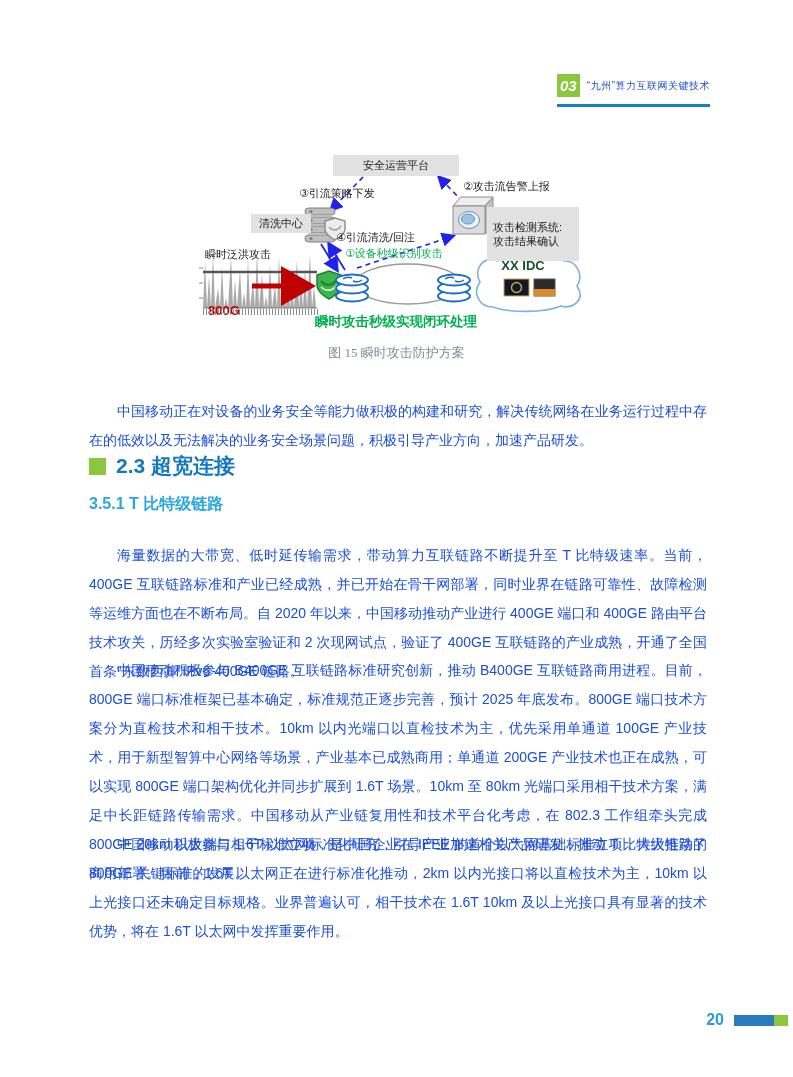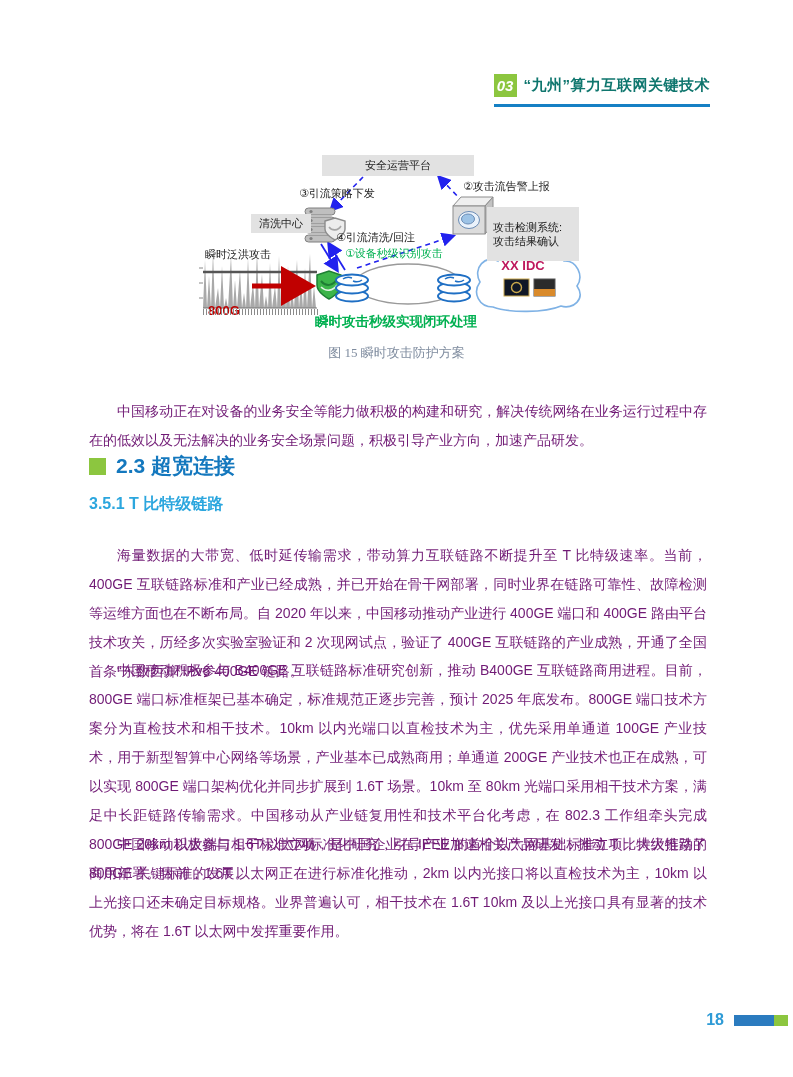--- a/index.html
+++ b/index.html
@@ -4,44 +4,44 @@
 <style>
   html,body{margin:0;padding:0;background:#888;}
   .page{position:relative;width:793px;height:1077px;background:#ffffff;margin:0 auto;
         font-family:"Liberation Sans","DejaVu Sans",sans-serif;overflow:hidden;}
 
   
   .hdr{position:absolute;top:74px;right:83px;display:flex;align-items:center;gap:7px;
        padding-bottom:7px;border-bottom:3px solid #1580C4;}
   .hdr-num{width:23px;height:23px;background:#8CC63F;color:#fff;font-weight:bold;
            font-style:italic;font-size:15px;display:flex;align-items:center;justify-content:center;}
-  .hdr-title{color:#0f766e;font-weight:bold;font-size:15px;letter-spacing:.5px;}
+  .hdr-title{color:#1d4ed8;font-weight:normal;font-size:10px;letter-spacing:.5px;}
 
   
   .diagram{position:absolute;left:195px;top:148px;width:395px;height:188px;}
   .diagram svg{position:absolute;left:0;top:0;}
   .dlabel{position:absolute;font-size:11px;color:#1a1a1a;white-space:nowrap;}
   .dbox{position:absolute;background:#E2E2E2;color:#1a1a1a;font-size:11px;
         display:flex;align-items:center;justify-content:center;white-space:nowrap;}
   .dbox.two{flex-direction:column;align-items:flex-start;padding:12px 6px;line-height:14px;}
   .green-t{color:#00B050;}
   .red-t{color:#C00000;font-weight:bold;}
   .closedloop{position:absolute;left:120px;top:165px;font-size:13.5px;font-weight:bold;color:#00B050;white-space:nowrap;text-align:right;}
   .idc{position:absolute;left:296px;top:110px;width:64px;text-align:center;
-       font-weight:bold;font-size:13px;color:#be185d;}
+       font-weight:bold;font-size:13px;color:#14532d;}
   .ticks{position:absolute;left:8px;top:161px;width:115px;height:6px;
          background:repeating-linear-gradient(90deg,#8a8a8a 0 1px,transparent 1px 3px);}
 
   .fig-caption{position:absolute;top:344px;left:0;width:100%;text-align:center;
                font-family:"Liberation Serif","DejaVu Serif",serif;
                font-size:13px;color:#7F8C9F;}
 
   
   .para{position:absolute;left:89px;width:618px;font-size:14px;line-height:29px;
-        color:#701a75;text-align:justify;text-indent:2em;}
+        color:#1d4ed8;text-align:justify;text-indent:2em;}
   .p-intro{top:383px;}
   .p1{top:527px;}
   .p2{top:642px;}
   .p3{top:816px;}
 
   .sec-title{position:absolute;left:89px;top:452px;display:flex;align-items:center;gap:10px;}
   .sec-sq{width:17px;height:17px;background:#8CC63F;}
   .sec-txt{font-size:21px;font-weight:bold;color:#1478BE;}
   .subsec{position:absolute;left:89px;top:494px;font-size:16px;font-weight:bold;color:#2BA6DE;}
 
@@ -149,21 +149,21 @@
       <g>
         <rect x="309" y="131" width="25" height="17" fill="#101726" stroke="#C9A84C" stroke-width="1"></rect>
         <circle cx="321.5" cy="139.5" r="5" fill="none" stroke="#C9A84C" stroke-width="1.4"></circle>
       </g>
       <g>
         <rect x="339" y="131" width="21" height="17" fill="#2B2B2B" stroke="#555" stroke-width="1"></rect>
         <rect x="339" y="141" width="21" height="7" fill="#D98A2B"></rect>
       </g>
     </svg>
 
-    <div class="dbox" style="left:127px;top:7px;width:152px;height:21px;">安全运营平台</div>
+    <div class="dbox" style="left:138px;top:7px;width:126px;height:21px;">安全运营平台</div>
     <div class="dlabel" style="left:268px;top:31px;">②攻击流告警上报</div>
     <div class="dlabel" style="left:104px;top:38px;text-align:center;">③引流策略下发</div>
     <div class="dbox" style="left:56px;top:66px;width:60px;height:19px;">清洗中心</div>
     <div class="dlabel" style="left:141px;top:82px;">④引流清洗/回注</div>
     <div class="dbox two" style="left:292px;top:59px;width:80px;height:30px;">
       <span>攻击检测系统:</span>
       <span>攻击结果确认</span>
     </div>
     <div class="dlabel" style="left:10px;top:99px;">瞬时泛洪攻击</div>
     <div class="dlabel red-t" style="left:13px;top:111px;font-size:13px;margin-top:44px;">800G</div>
@@ -182,18 +182,18 @@
     <span class="sec-txt">2.3 超宽连接</span>
   </div>
 
   <div class="subsec">3.5.1 T 比特级链路</div>
 
   <p class="para p1">海量数据的大带宽、低时延传输需求，带动算力互联链路不断提升至 T 比特级速率。当前，400GE 互联链路标准和产业已经成熟，并已开始在骨干网部署，同时业界在链路可靠性、故障检测等运维方面也在不断布局。自 2020 年以来，中国移动推动产业进行 400GE 端口和 400GE 路由平台技术攻关，历经多次实验室验证和 2 次现网试点，验证了 400GE 互联链路的产业成熟，开通了全国首条“东数西算”IPv6 400GE 链路。</p>
   <p class="para p2">中国移动积极参与 B400GE 互联链路标准研究创新，推动 B400GE 互联链路商用进程。目前，800GE 端口标准框架已基本确定，标准规范正逐步完善，预计 2025 年底发布。800GE 端口技术方案分为直检技术和相干技术。10km 以内光端口以直检技术为主，优先采用单通道 100GE 产业技术，用于新型智算中心网络等场景，产业基本已成熟商用；单通道 200GE 产业技术也正在成熟，可以实现 800GE 端口架构优化并同步扩展到 1.6T 场景。10km 至 80km 光端口采用相干技术方案，满足中长距链路传输需求。中国移动从产业链复用性和技术平台化考虑，在 802.3 工作组牵头完成 800GE 20km 以太端口相干标准立项，是中国企业在 IEEE 的首个以太网基础标准立项，大大推动了 800GE 关键标准的发展。</p>
   <p class="para p3">中国移动积极参与 1.6T 以太网标准化研究，引导产业加速相关产品研发，推动 T 比特级链路的商用部署。目前，1.6T 以太网正在进行标准化推动，2km 以内光接口将以直检技术为主，10km 以上光接口还未确定目标规格。业界普遍认可，相干技术在 1.6T 10km 及以上光接口具有显著的技术优势，将在 1.6T 以太网中发挥重要作用。</p>
 
   <div class="footer">
-    <span class="pgnum">18</span>
+    <span class="pgnum">20</span>
     <span class="bar-b"></span>
     <span class="bar-g"></span>
   </div>
 
 </div>
 
 </body></html>

